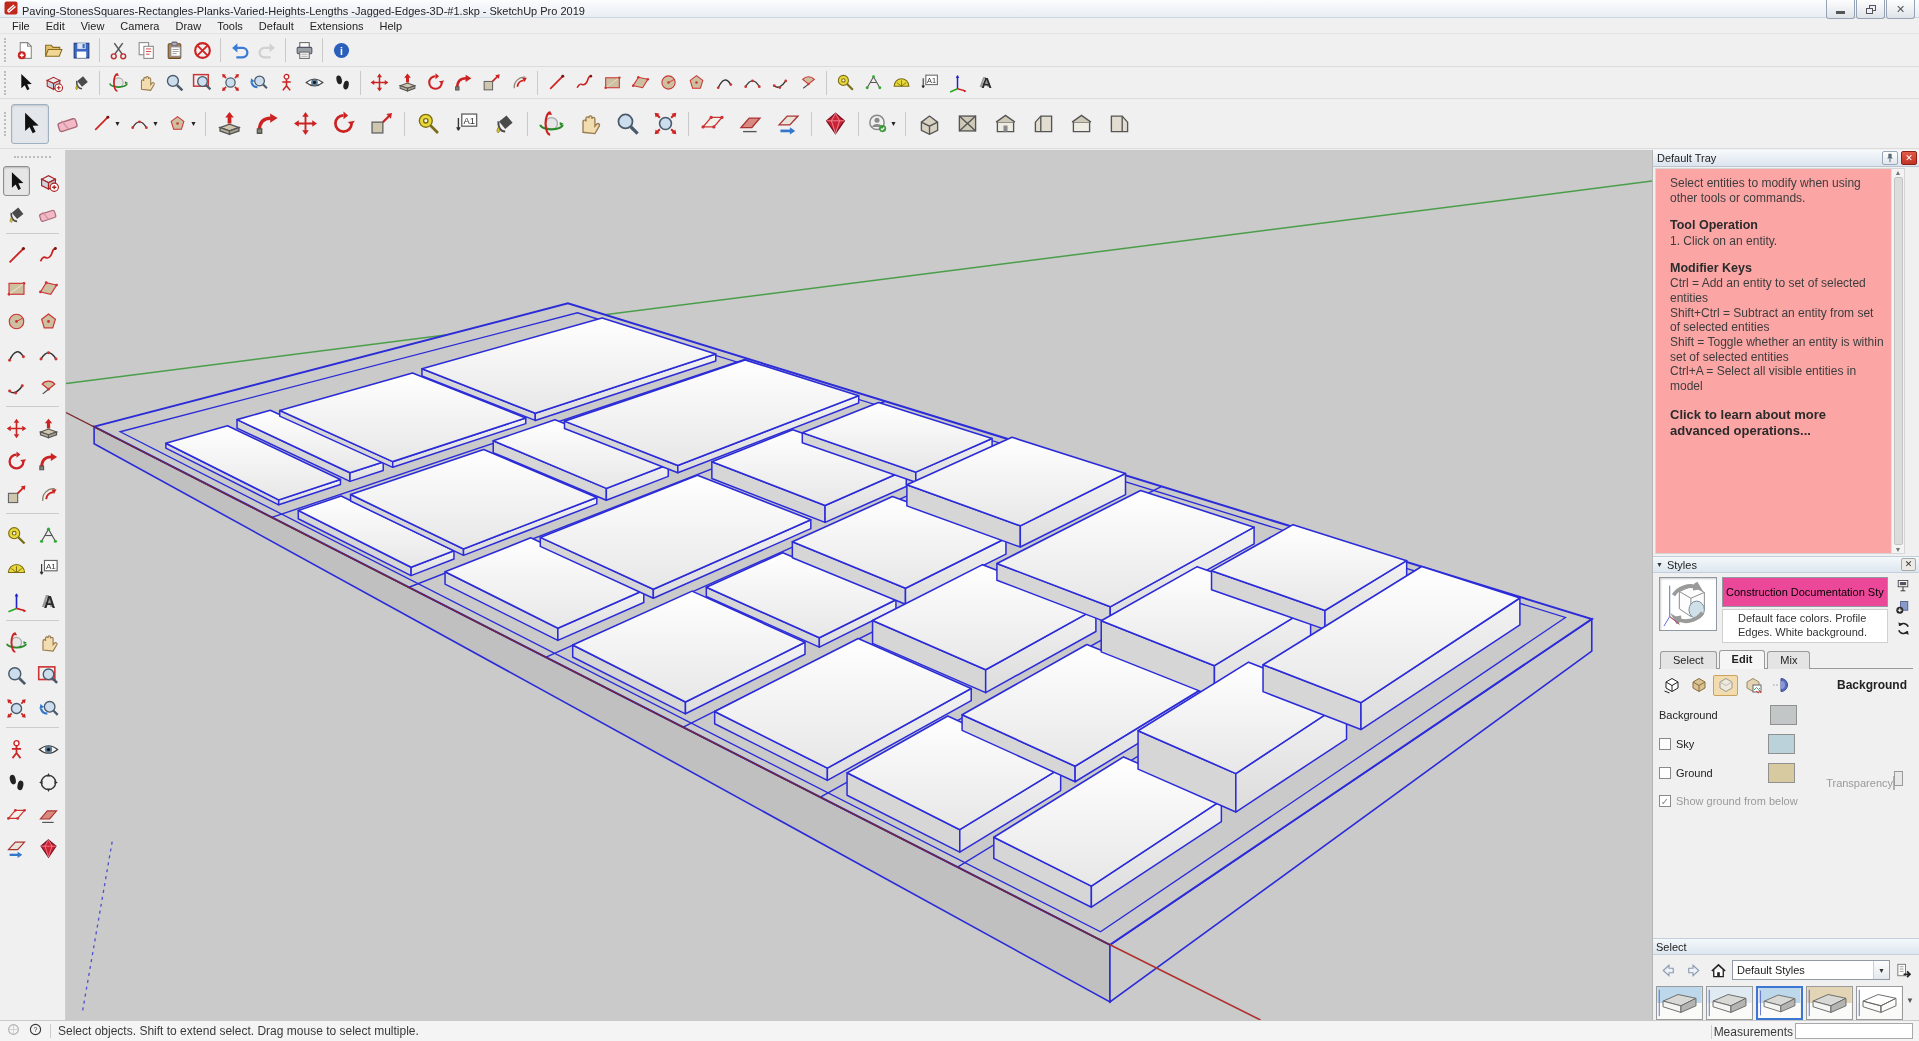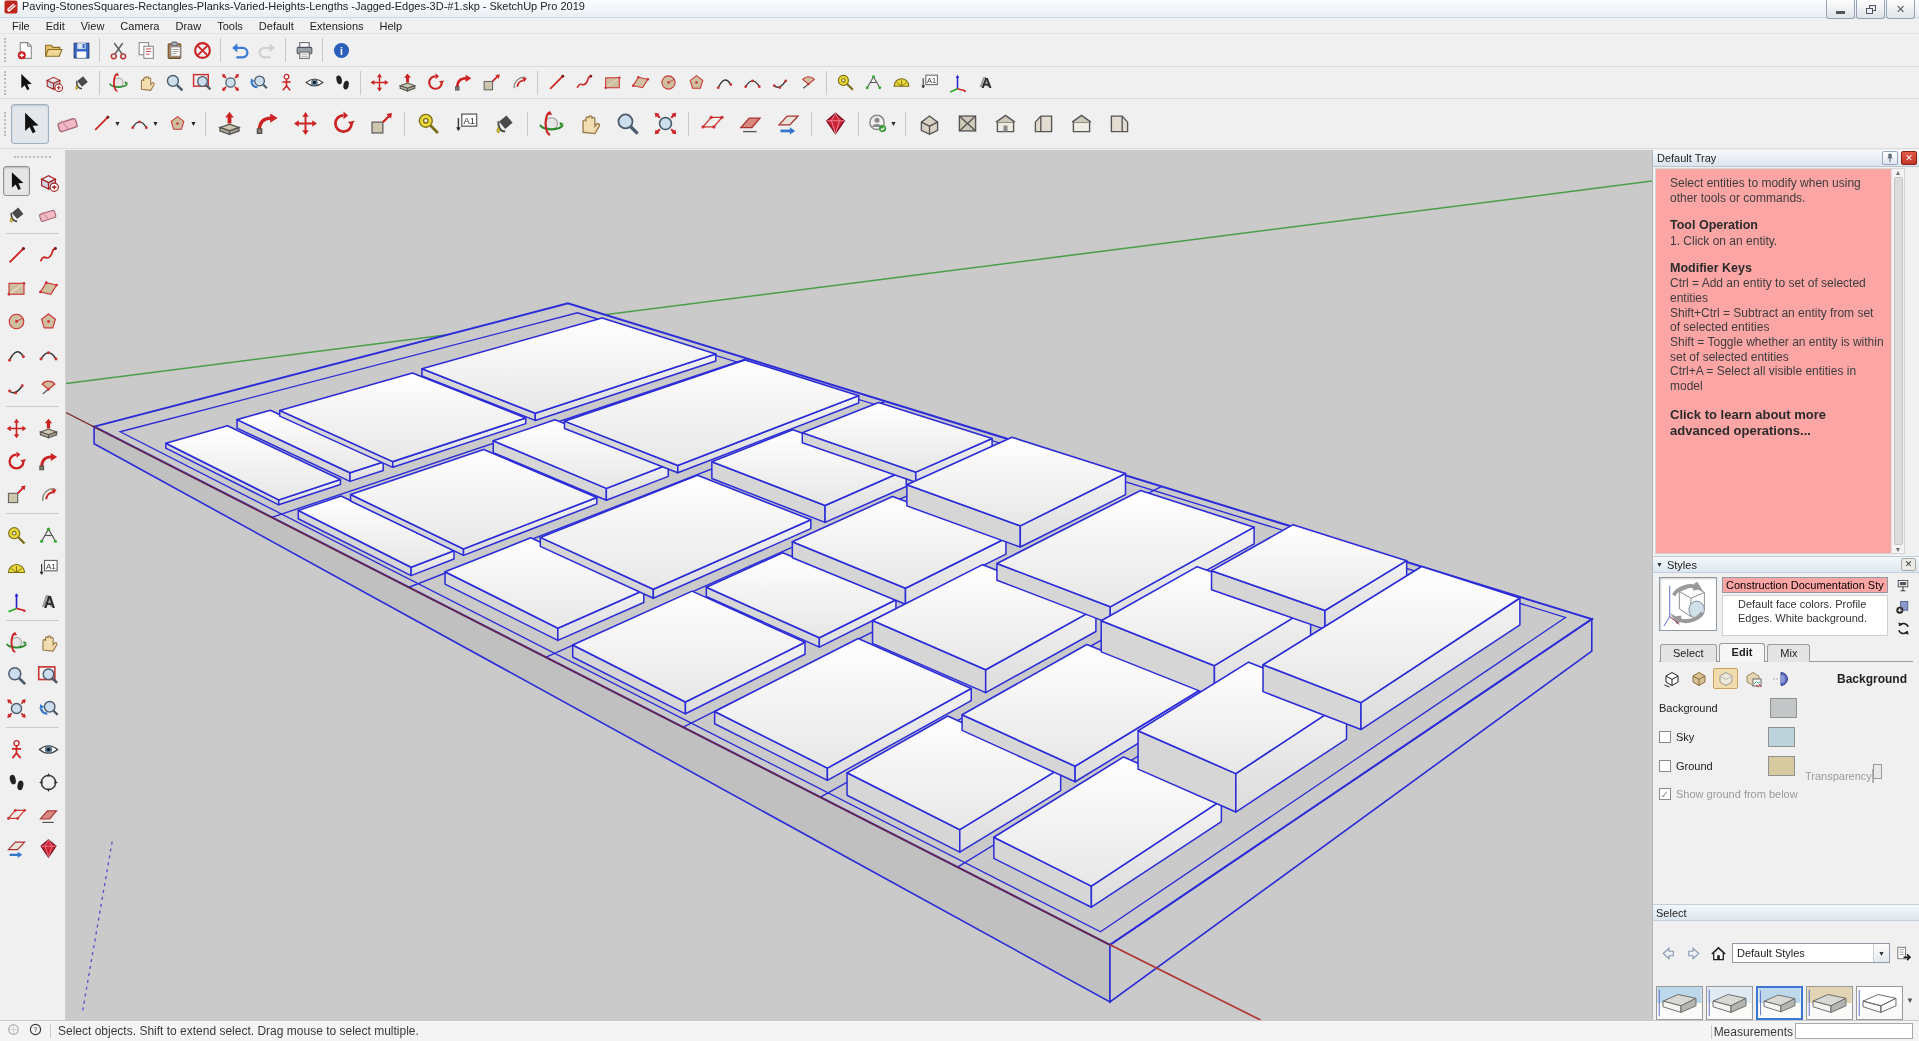--- a/index.html
+++ b/index.html
@@ -1,20 +1,20 @@
 <!DOCTYPE html>
 <html><head>
 <meta charset="utf-8">
 <style>
 *{margin:0;padding:0;box-sizing:border-box}
 html,body{background:#8a8a8a}
 body{font-family:"Liberation Sans","DejaVu Sans",sans-serif}
 .win{position:relative;width:1919px;height:1041px;background:#f0f0f0;overflow:hidden}
 
-.titlebar{height:18px;background:linear-gradient(#fbfdfe,#e9eef4);display:flex;align-items:flex-start;gap:4px;padding:0 4px;font-size:11px;color:#222;border-bottom:1px solid #cdd7e2}
+.titlebar{height:18px;background:linear-gradient(#fbfdfe,#e9eef4);display:flex;align-items:flex-end;gap:4px;padding:0 4px;font-size:11px;color:#222;border-bottom:1px solid #cdd7e2}
 .winbtns{position:absolute;top:0;right:4px;display:flex;gap:1px;z-index:40}
 .winbtn{width:29px;height:19px;background:linear-gradient(#fdfdfd,#dfe4ea);border:1px solid #96a3b4;border-top:none;border-radius:0 0 3px 3px;display:flex;align-items:center;justify-content:center;color:#444}
 .glyph-min{width:9px;height:3px;background:#555;margin-top:6px}
 .glyph-restore{position:relative;width:10px;height:9px}
 .glyph-restore i{position:absolute;border:1px solid #555;background:#eef}
 .glyph-restore i:first-child{width:7px;height:6px;right:0;top:0}
 .glyph-restore i:last-child{width:7px;height:6px;left:0;bottom:0}
 .glyph-x{font-size:11px;font-weight:bold;color:#555;line-height:1}
 
 .menubar{height:16px;display:flex;align-items:flex-end;font-size:11px;color:#222;background:#f0f0f0;padding-left:4px;border-bottom:1px solid #e3e3e3}
@@ -52,43 +52,43 @@
 .instr-inner .more{font-weight:bold;color:#2b2b2b;margin-top:14px;font-size:13px}
 .vscroll{position:absolute;top:0;right:0;bottom:0;width:13px;background:#f3f3f3;border-left:1px solid #e2e2e2;display:flex;flex-direction:column;align-items:center;font-size:7px;color:#777}
 .vscroll .thumb{width:9px;flex:1;margin:1px 0;background:#dcdcdc;border:1px solid #c4c4c4;border-radius:2px}
 .sec-head{height:17px;background:linear-gradient(#f4f8fb,#dde6ef);border-top:1px solid #c3cfdb;border-bottom:1px solid #c3cfdb;display:flex;align-items:center;gap:4px;padding:0 3px;margin-top:2px;flex:none}
 .sec-arrow{font-size:7px;color:#333}
 .sec-x{margin-left:auto;width:15px;height:13px;border:1px solid #a8a8a8;background:#eceae4;font-size:9px;line-height:11px;text-align:center;border-radius:2px;color:#333}
 .styles-body{flex:none;padding:4px 6px 0 6px}
 .style-top{display:flex;gap:5px}
 .style-preview{width:58px;height:54px;background:#fff;border:1px solid #8f9aa5;box-shadow:inset 1px 1px 2px rgba(0,0,0,.2);flex:none}
 .style-fields{flex:1;display:flex;flex-direction:column;gap:2px}
-.style-name{height:16px;border:1px solid #8f9aa5;background:#fca5a5;font-size:11px;padding:0 3px;width:100%;font-family:inherit}
+.style-name{height:30px;border:1px solid #8f9aa5;background:#ec4899;font-size:11px;padding:0 3px;width:100%;font-family:inherit}
 .style-desc{flex:1;border:1px solid #d0d0d0;background:#fff;font-size:11px;padding:2px 15px;line-height:1.25;color:#333}
 .style-sidebtns{width:20px;display:flex;flex-direction:column;gap:5px;align-items:center;padding-top:1px;flex:none}
 .sbtn{width:18px;height:16px;display:flex;align-items:center;justify-content:center}
 .tabs{display:flex;margin-top:7px;padding-left:1px;border-bottom:1px solid #9a9a9a;height:19px}
 .tab{padding:2px 12px;border:1px solid #9a9a9a;border-bottom:none;background:#e4e4e4;border-radius:3px 3px 0 0;margin-right:2px;font-size:11px;position:relative;top:1px}
 .tab.active{background:#f6f6f6;font-weight:bold;top:0;height:19px;z-index:2}
 .editstrip{display:flex;align-items:center;gap:2px;margin-top:6px}
 .esbtn{width:25px;height:21px;display:flex;align-items:center;justify-content:center;border:1px solid transparent;border-radius:2px}
 .esbtn.pressed{background:#f2dcae;border-color:#c9a35e}
 .editstrip .cap{margin-left:auto;font-weight:bold;font-size:12px;padding-right:6px}
 .setrow{display:flex;align-items:center;margin-top:9px;min-height:20px;position:relative}
 .setrow .lbl{width:58px}
 .cb{width:12px;height:12px;border:1px solid #8a8a8a;background:#fff;margin-right:5px;flex:none;font-size:10px;line-height:11px;text-align:center;color:#8a8a8a}
 .cb.checked::before{content:"\2713"}
 .swatch{width:27px;height:20px;border:1px solid #909090;margin-left:34px}
 .swatch.nocb{margin-left:53px}
-.transp{position:absolute;left:146px;top:14px;width:110px;color:#9a9a9a;font-size:11px;text-align:left}
+.transp{position:absolute;left:126px;top:14px;width:110px;color:#9a9a9a;font-size:11px;text-align:right}
 .transp .track{margin-top:7px;height:3px;background:#c8c8c8;border:1px solid #b0b0b0;position:relative}
 .transp .knob{position:absolute;left:48%;top:-6px;width:9px;height:15px;background:#e8e8e8;border:1px solid #9a9a9a}
 .grayrow{color:#9a9a9a;margin-top:12px;display:flex;align-items:center}
 .spacer{flex:1}
-.navrow{display:flex;align-items:center;gap:3px;padding:21px 4px;flex:none}
+.navrow{display:flex;align-items:center;gap:3px;padding:4px 4px;flex:none}
 .navbtn{width:22px;height:22px;display:flex;align-items:center;justify-content:center;border:1px solid transparent;border-radius:2px}
 .combo{flex:1;height:20px;border:1px solid #8f9aa5;background:#fff;display:flex;align-items:center;font-size:11px}
 .combo .val{flex:1;padding:0 4px}
 .combo .arr{width:16px;height:100%;display:flex;align-items:center;justify-content:center;font-size:7px;color:#333;border-left:1px solid #d0d0d0;background:linear-gradient(#fdfdfd,#e4e8ee)}
 .thumbs{display:flex;align-items:flex-start;gap:3px;padding:1px 1px 0 3px;flex:none}
 .thumb-item{width:47px;height:34px;border:1px solid #9a9a9a;flex:none}
 .thumb-item.selected{border:2px solid #3b76d2}
 .thumb-more{font-size:8px;color:#555;margin-top:10px}
 
 .statusbar{position:absolute;left:0;right:0;bottom:0;height:21px;background:#f4f4f4;border-top:1px solid #c9c9c9;display:flex;align-items:center;font-size:12px;color:#3a3a3a;padding:0 6px;gap:7px}

